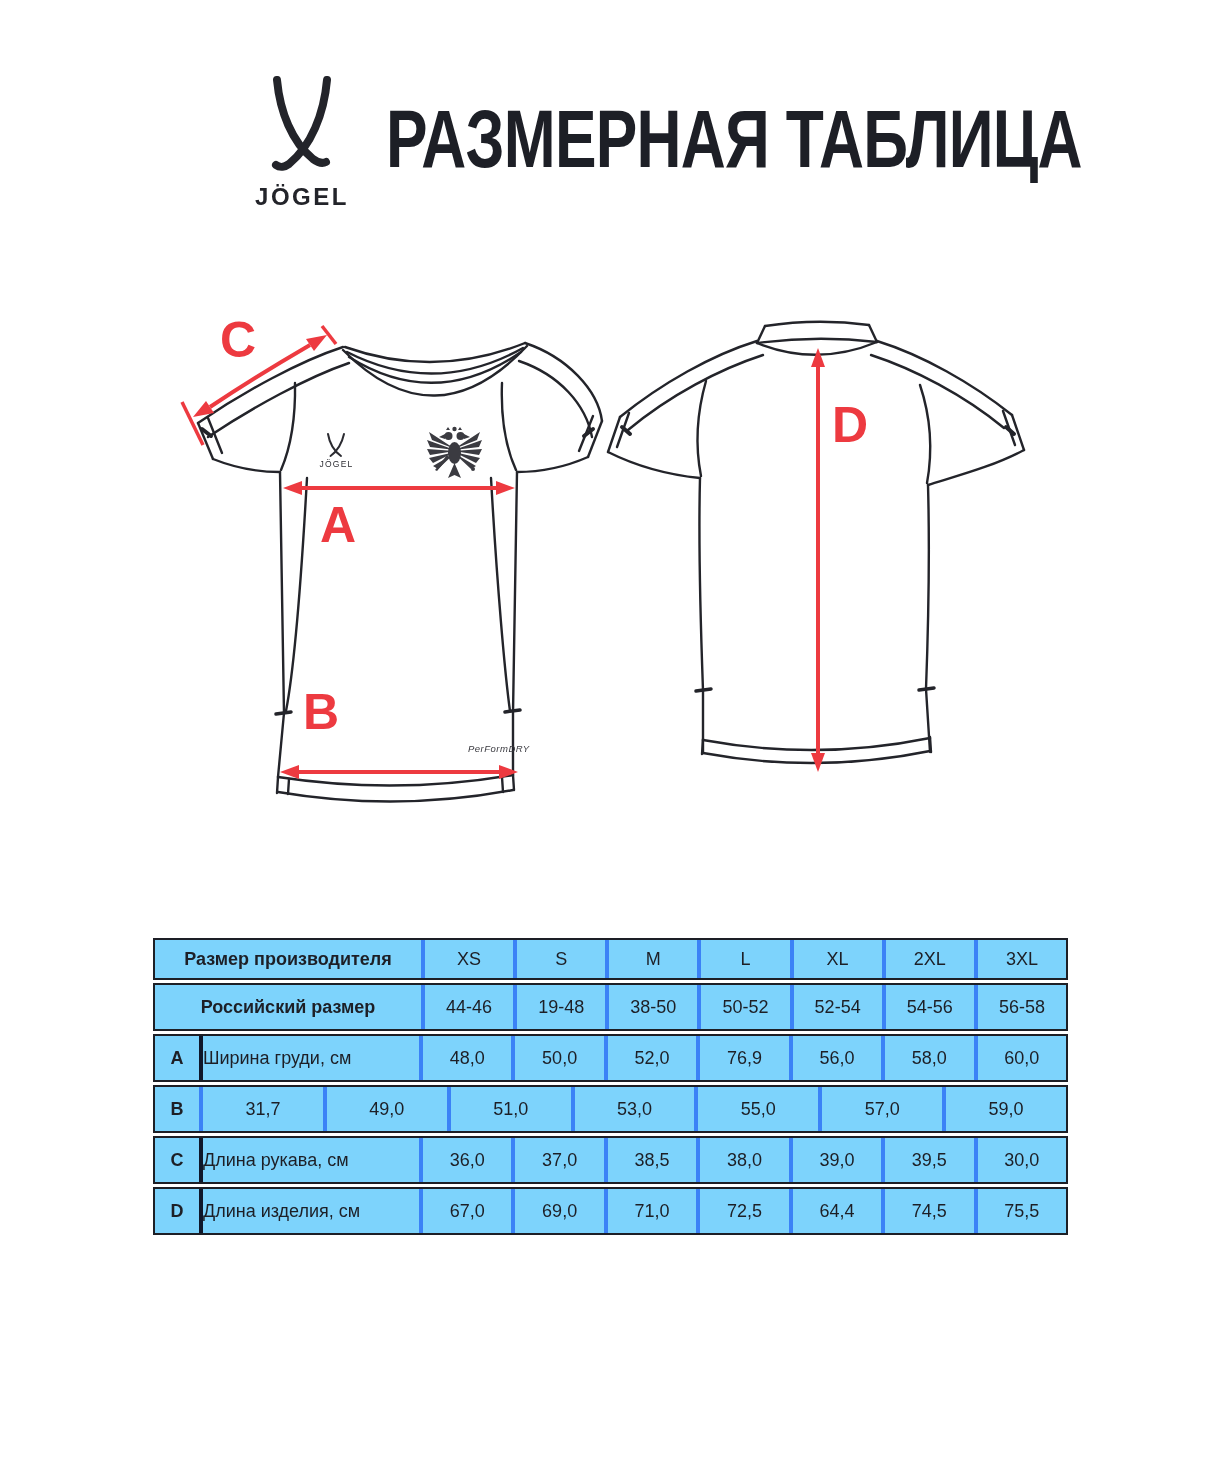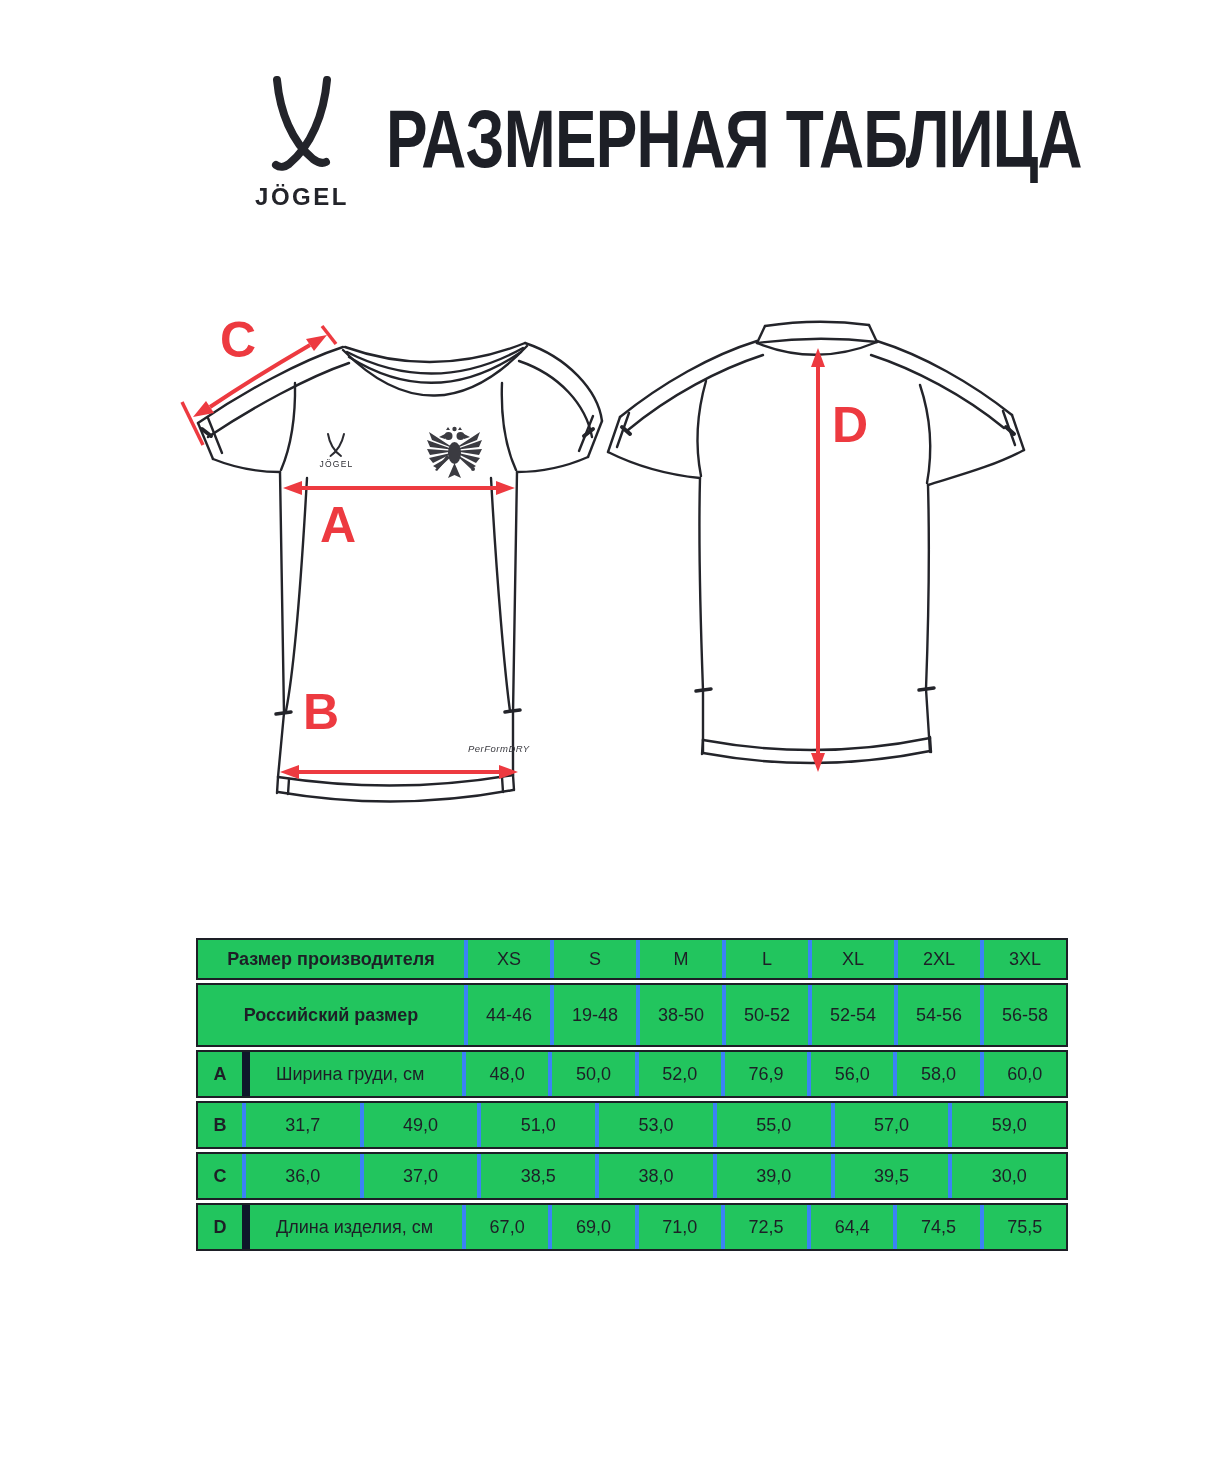--- a/index.html
+++ b/index.html
@@ -8,28 +8,28 @@
   
   .logo{position:absolute;left:237px;top:76px;width:130px;height:140px;}
   .page-title{position:absolute;left:386px;top:98px;font-size:82px;font-weight:bold;line-height:1;
     letter-spacing:-1px;white-space:nowrap;transform:scaleX(0.76);transform-origin:left top;color:#1d1f26;}
 
   
   .diagram{position:absolute;left:150px;top:295px;width:930px;height:540px;}
 
   
   .size-table{position:absolute;left:153px;top:938px;width:915px;font-size:18px;}
-  .t-row{display:flex;border:2px solid #1d1f26;margin-bottom:3px;align-items:stretch;box-sizing:border-box;background:#22c55e;margin-left:43px;}
+  .t-row{display:flex;border:2px solid #1d1f26;margin-bottom:3px;align-items:stretch;box-sizing:border-box;background:#7dd3fc;}
   .t-row.h1{height:42px;}
-  .t-row.h2{height:64px;}
+  .t-row.h2{height:48px;}
   .t-row.data{height:48px;}
   .cell{display:flex;align-items:center;justify-content:center;box-sizing:border-box;}
   .c-label{flex:0 0 266px;font-weight:bold;}
   .c-letter{flex:0 0 44px;font-weight:bold;}
-  .c-name{flex:0 0 220px;border-left:8px solid #0f172a;justify-content:flex-start;padding-left:26px;}
+  .c-name{flex:0 0 220px;border-left:4px solid #0f172a;justify-content:flex-start;padding-left:0;}
   .c-size{flex:1 1 0;border-left:4px solid #3b82f6;}
 </style>
 </head>
 <body>
 
 <svg class="logo" viewBox="0 0 130 140">
   <g fill="none" stroke="#23242A" stroke-linecap="round">
     <path d="M40,4 C43,36 55,66 76,83 C80,86 85,88 89,86" stroke-width="8"></path>
     <path d="M90,4 C87,38 74,70 52,88 C48,91 43,92 39,89" stroke-width="8"></path>
   </g>
@@ -210,20 +210,21 @@
     <div class="cell c-size">49,0</div>
     <div class="cell c-size">51,0</div>
     <div class="cell c-size">53,0</div>
     <div class="cell c-size">55,0</div>
     <div class="cell c-size">57,0</div>
     <div class="cell c-size">59,0</div>
   </div>
 
   <div class="t-row data">
     <div class="cell c-letter">C</div>
+    <div class="cell c-name">Длина рукава, см</div>
     <div class="cell c-size">36,0</div>
     <div class="cell c-size">37,0</div>
     <div class="cell c-size">38,5</div>
     <div class="cell c-size">38,0</div>
     <div class="cell c-size">39,0</div>
     <div class="cell c-size">39,5</div>
     <div class="cell c-size">30,0</div>
   </div>
 
   <div class="t-row data">

